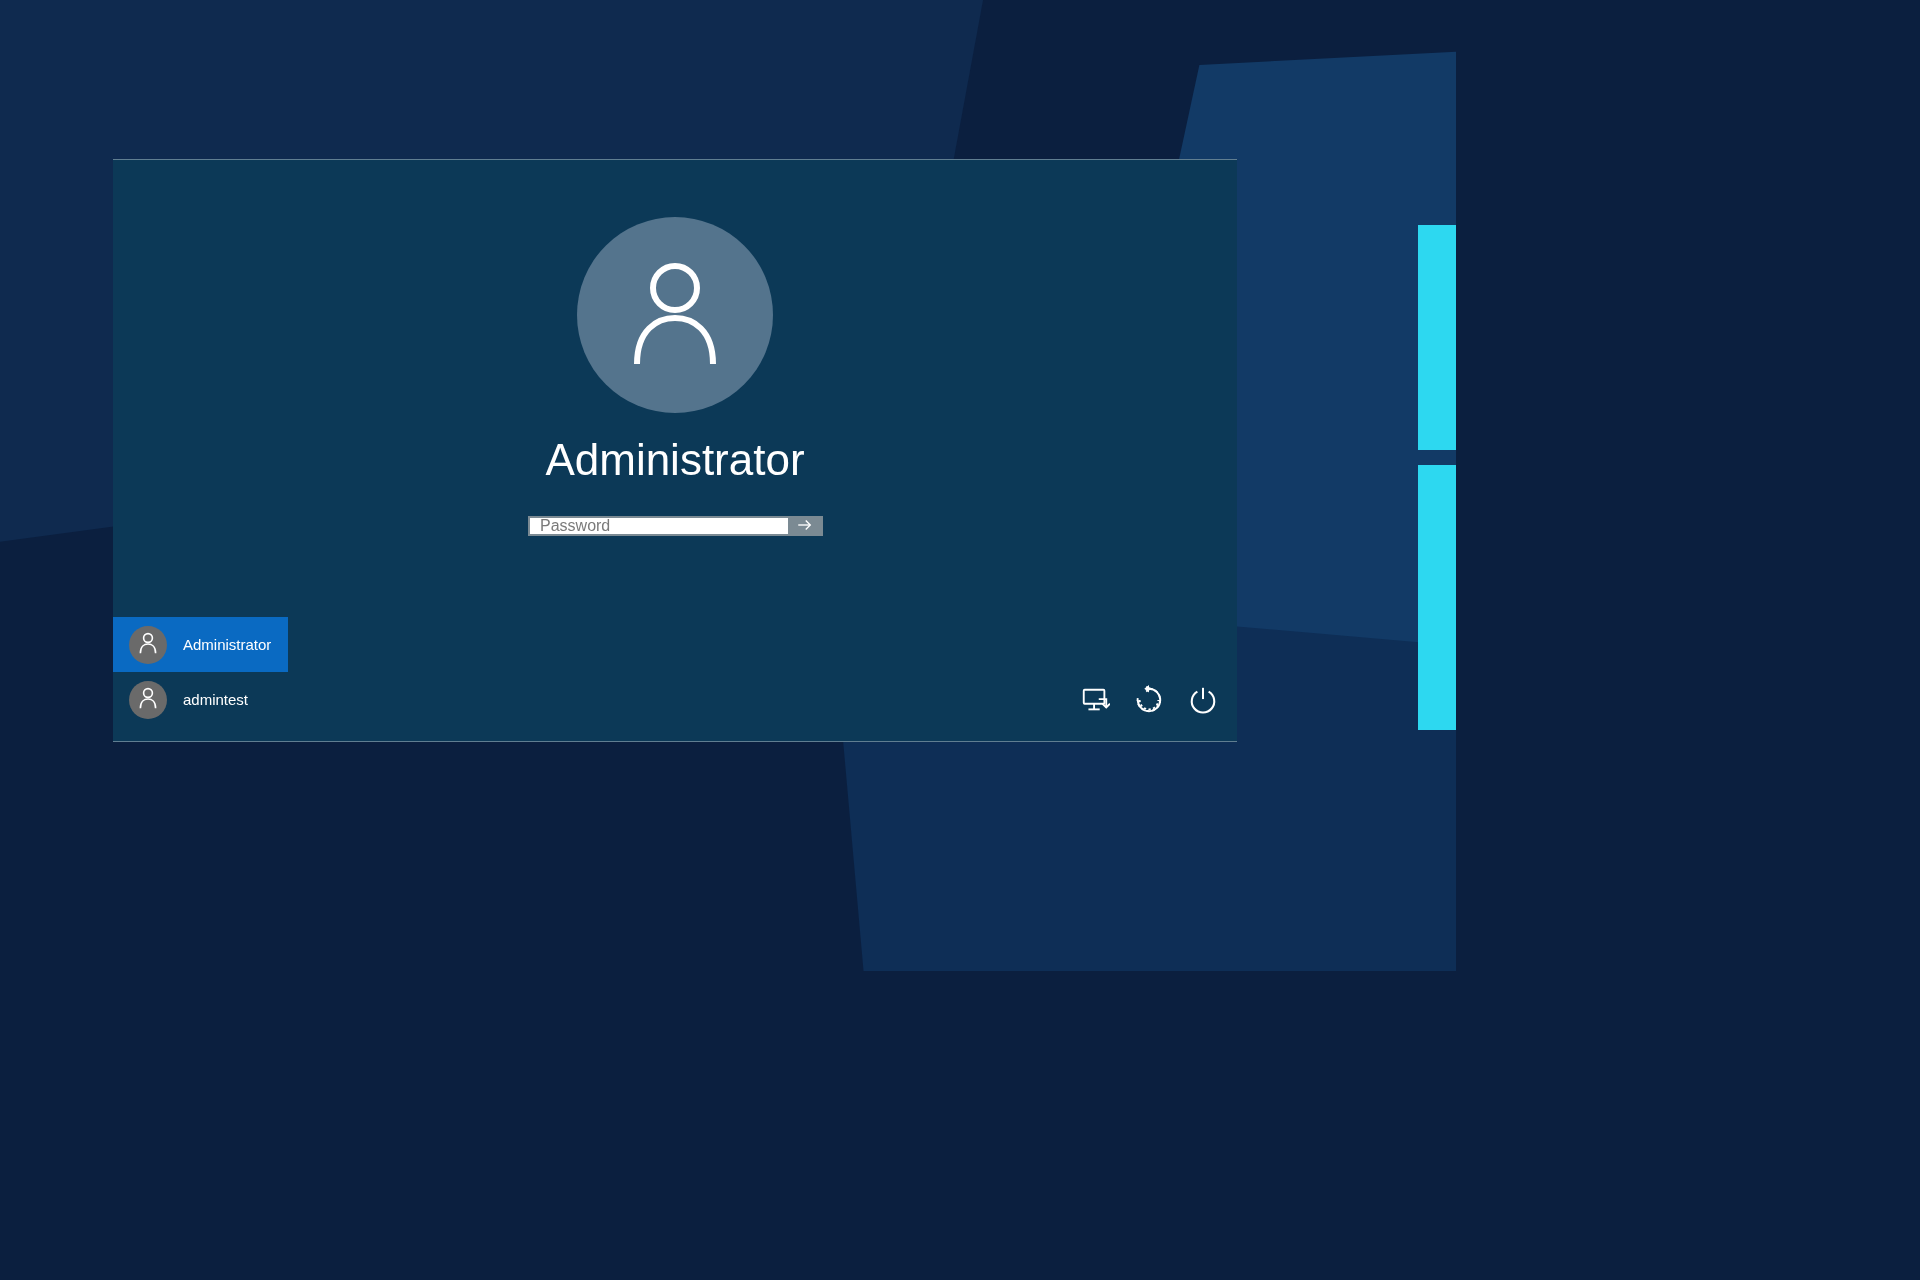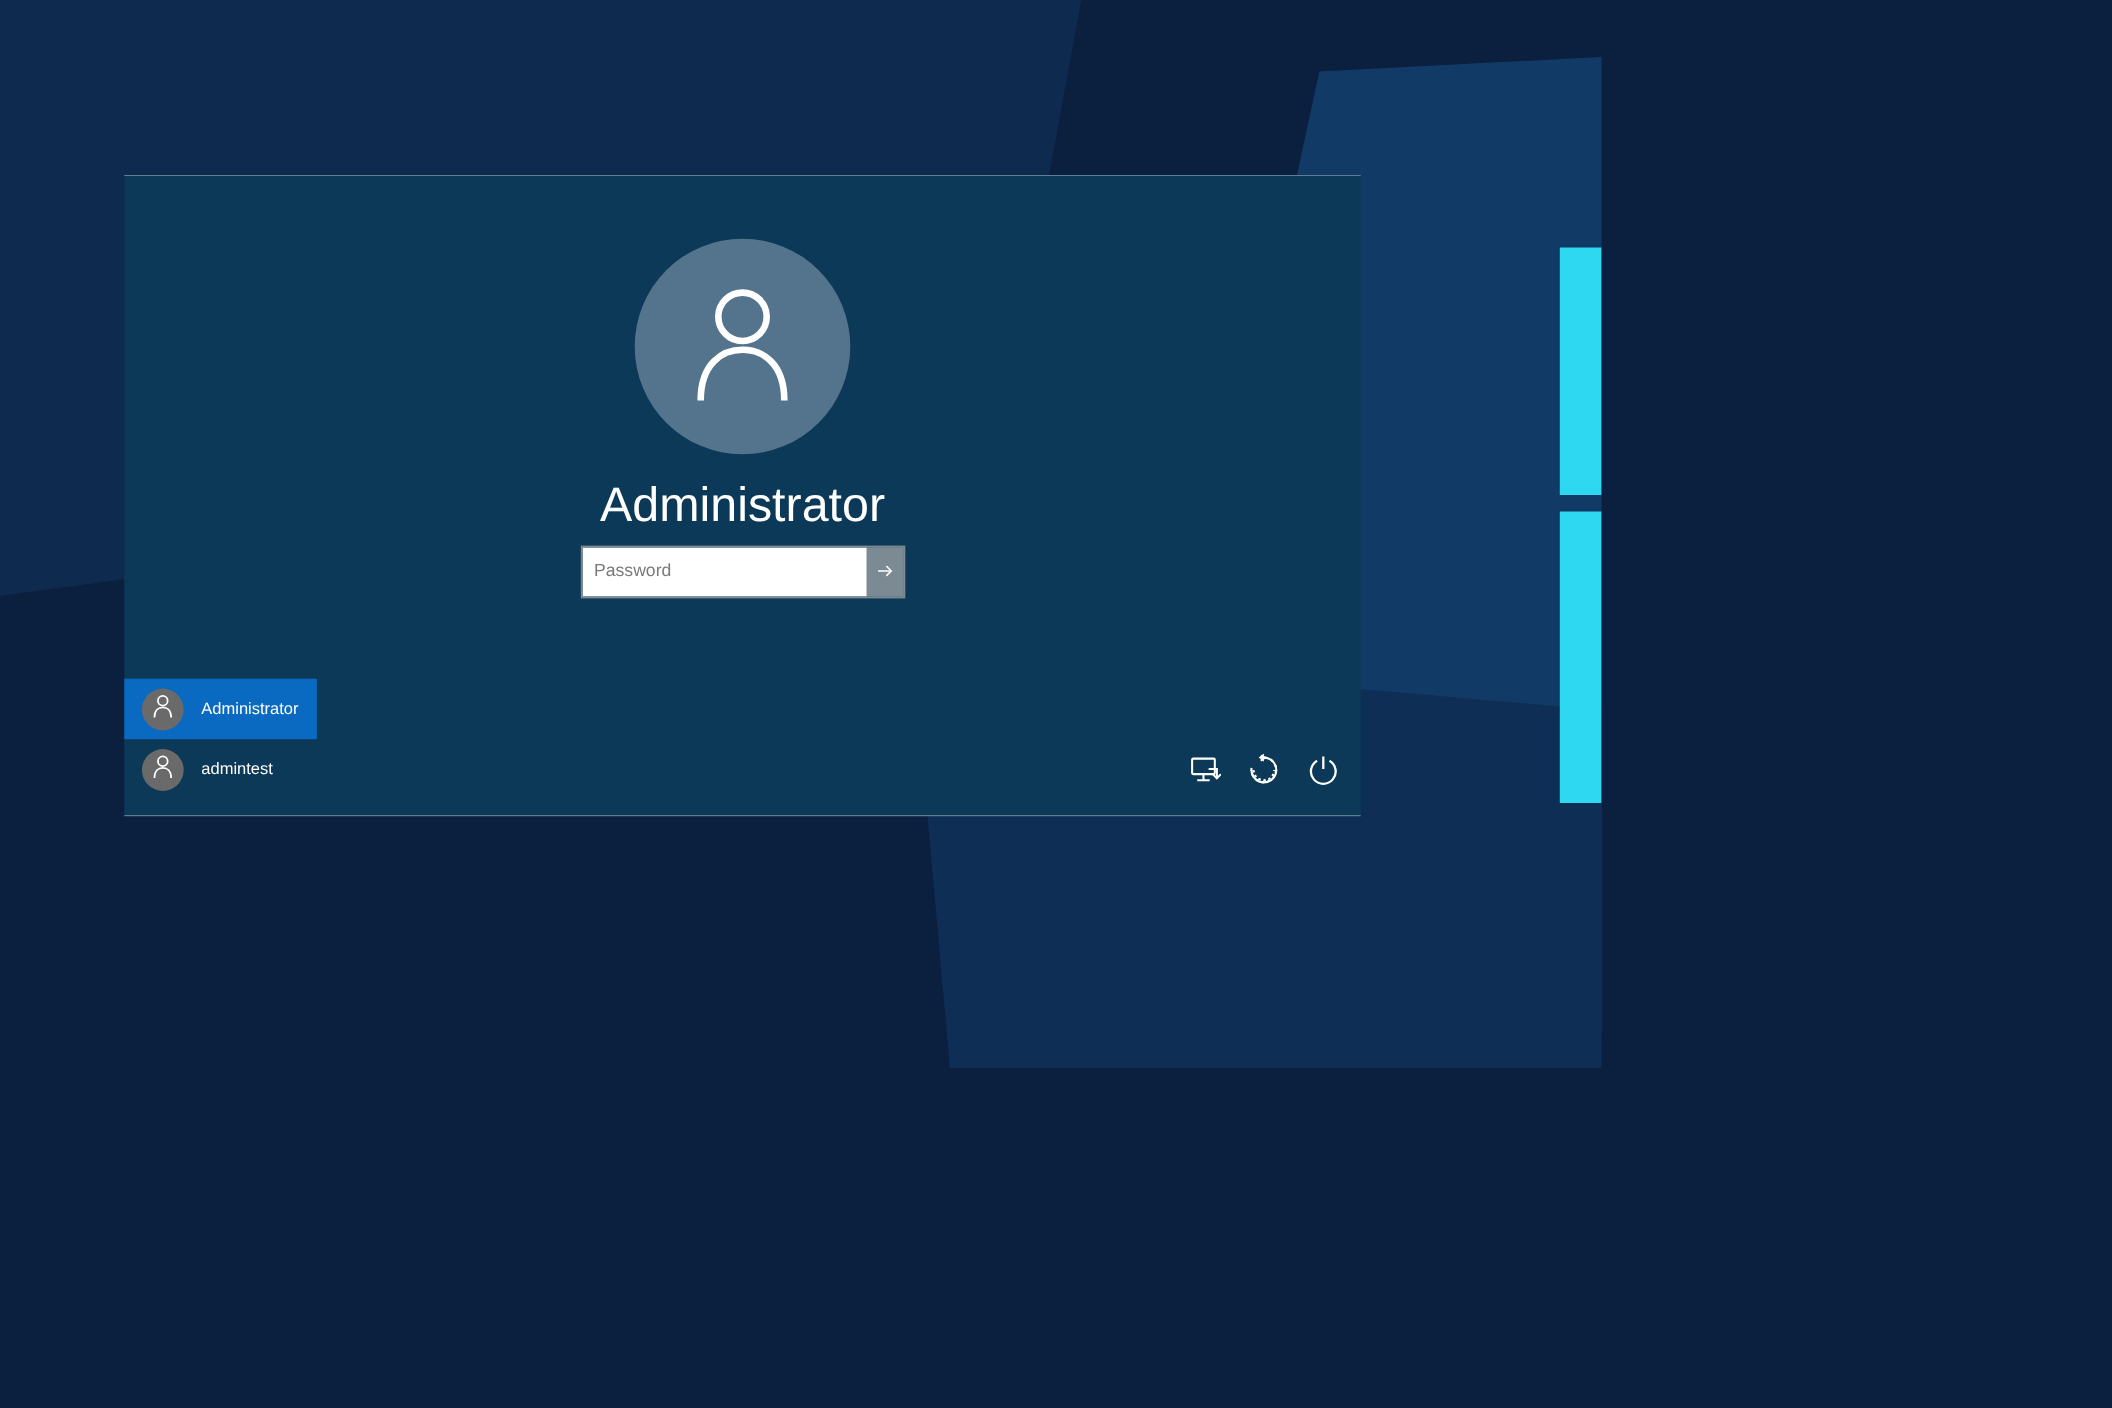--- a/index.html
+++ b/index.html
@@ -112,24 +112,24 @@
       text-align: center;
       color: #ffffff;
       font-size: 44px;
       font-weight: 300;
     }
 
     
     .password-group {
       position: absolute;
       left: 50%;
-      top: 336px;
+      top: 356px;
       width: 295px;
       margin-left: -147px;
-      height: 48px;
+      height: 20px;
       display: flex;
       border: 2px solid #7b8a93;
     }
 
     .password-input {
       flex: 1;
       height: 100%;
       border: none;
       outline: none;
       background: #ffffff;

